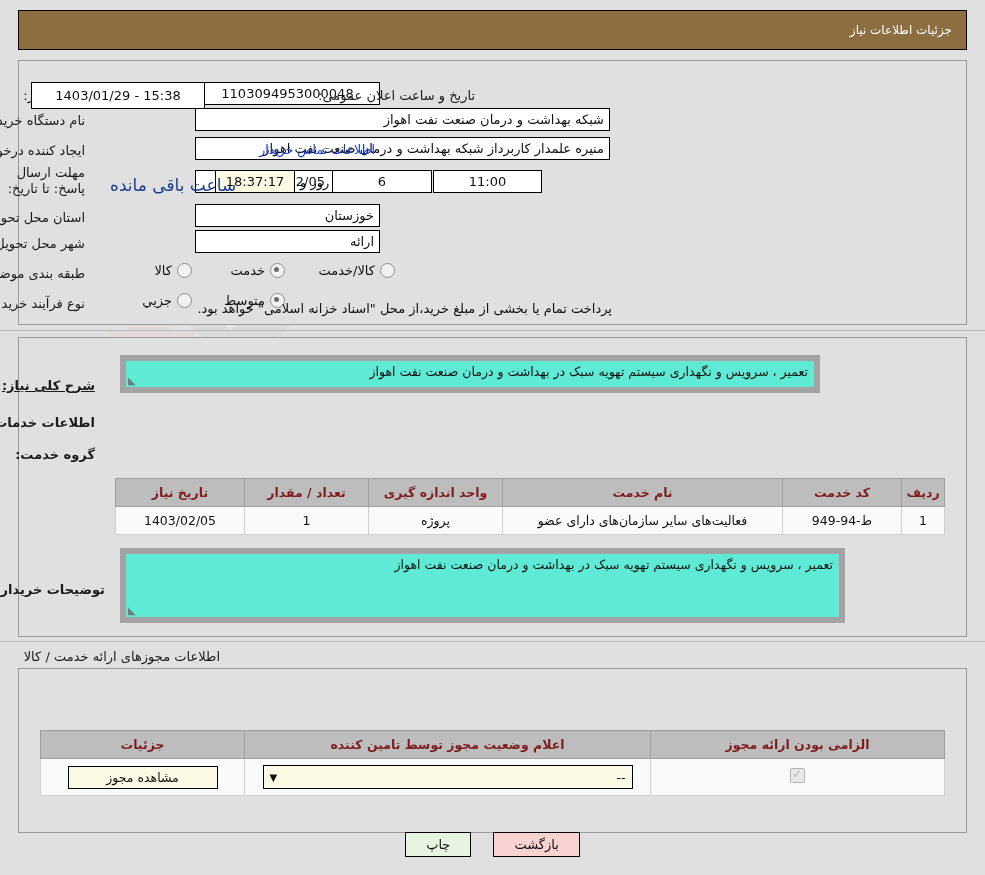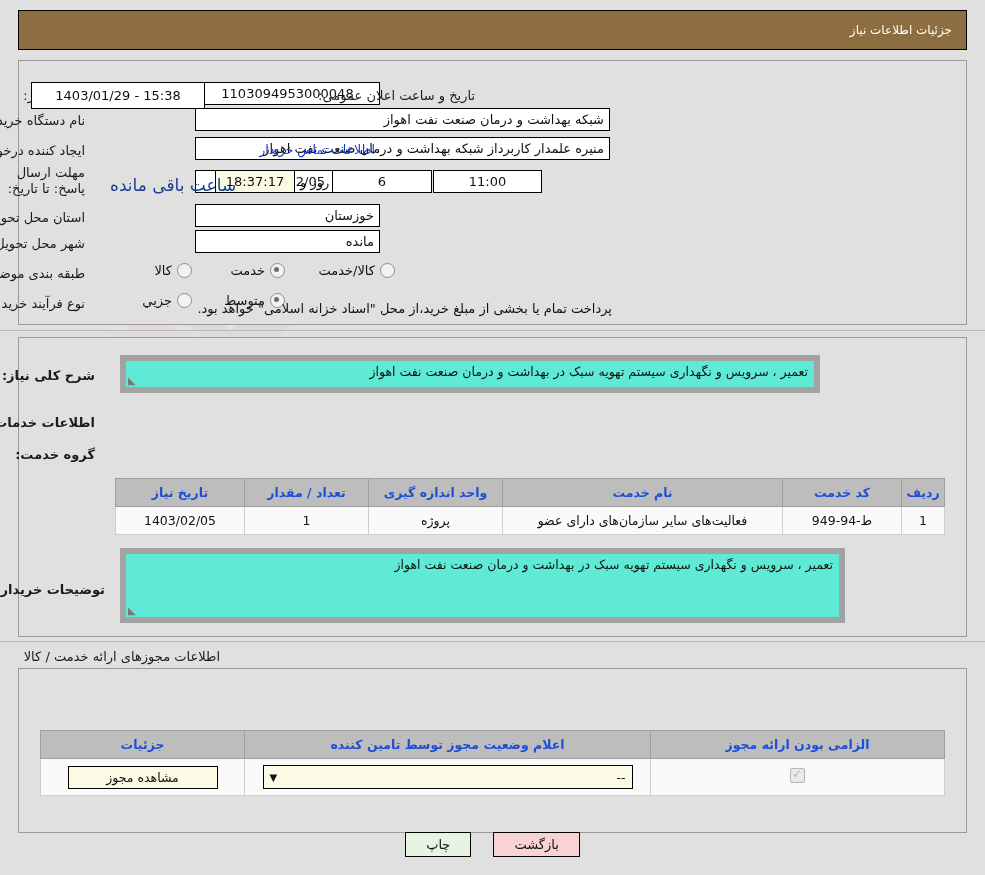--- a/index.html
+++ b/index.html
@@ -204,21 +204,21 @@
     position: absolute;
     border-collapse: collapse;
     z-index: 4;
     background: #ffffff;
     font-size: 12.5px;
   }
   table.grid th {
     background: #bdbdbd;
     border: 1px solid #9e9e9e;
     font-weight: bold;
-    color: #1d4ed8;
+    color: #7f1d1d;
     padding: 6px 4px;
     font-size: 12.5px;
     white-space: nowrap;
   }
   table.grid td {
     background: #fafafa;
     border: 1px solid #cfcfcf;
     padding: 6px 4px;
     text-align: center;
     color: #111;
@@ -338,21 +338,21 @@
   <div class="box c" style="right:443px; top:170px; width:109px; height:23px;">11:00</div>
   <div class="box c" style="right:553px; top:170px; width:100px; height:23px; left:332px;">6</div>
   <div class="blacktxt" style="left:300px; top:175px;">روز و</div>
   <div class="box cream c" style="left:215px; top:170px; width:80px; height:23px;">18:37:17</div>
   <div class="plain" style="left:110px; top:175px;">ساعت باقی مانده</div>
 
   <div class="lbl" style="right:900px; top:210px;">استان محل تحویل:</div>
   <div class="box r" style="right:605px; top:204px; width:185px; height:23px;">خوزستان</div>
 
   <div class="lbl" style="right:900px; top:236px;">شهر محل تحویل:</div>
-  <div class="box r" style="right:605px; top:230px; width:185px; height:23px;">مانده</div>
+  <div class="box r" style="right:605px; top:230px; width:185px; height:23px;">ارائه</div>
 
   <div class="lbl" style="right:900px; top:266px;">طبقه بندی موضوعی:</div>
   <div class="radio-wrap" style="right:793px; top:263px;">
     <span class="radio"></span>
     <span>کالا</span>
   </div>
   <div class="radio-wrap" style="right:700px; top:263px;">
     <span class="radio on"></span>
     <span>خدمت</span>
   </div>
@@ -369,21 +369,21 @@
   <div class="radio-wrap" style="right:700px; top:293px;">
     <span class="radio on"></span>
     <span>متوسط</span>
   </div>
   <div class="blacktxt" style="right:373px; top:301px;">پرداخت تمام یا بخشی از مبلغ خرید،از محل "اسناد خزانه اسلامی" خواهد بود.</div>
 
   <div class="sep" style="top:330px;"></div>
 
   <div class="panel panel-mid"></div>
 
-  <div class="lbl lbl-b" style="right:890px; top:368px;">شرح کلی نیاز:</div>
+  <div class="lbl lbl-b" style="right:890px; top:378px;text-decoration:underline;">شرح کلی نیاز:</div>
   <div class="ta" style="right:165px; top:355px; width:700px; height:38px;">
     <span>تعمیر ، سرویس و نگهداری سیستم تهویه سبک در بهداشت و درمان صنعت نفت اهواز</span>
     <span class="grip">◣</span>
   </div>
 
   <div class="lbl lbl-b" style="right:890px; top:415px;">اطلاعات خدمات مورد نیاز</div>
 
   <div class="lbl lbl-b" style="right:890px; top:447px;">گروه خدمت:</div>
 
   <table class="grid" style="right:40px; top:478px; width:830px;">

